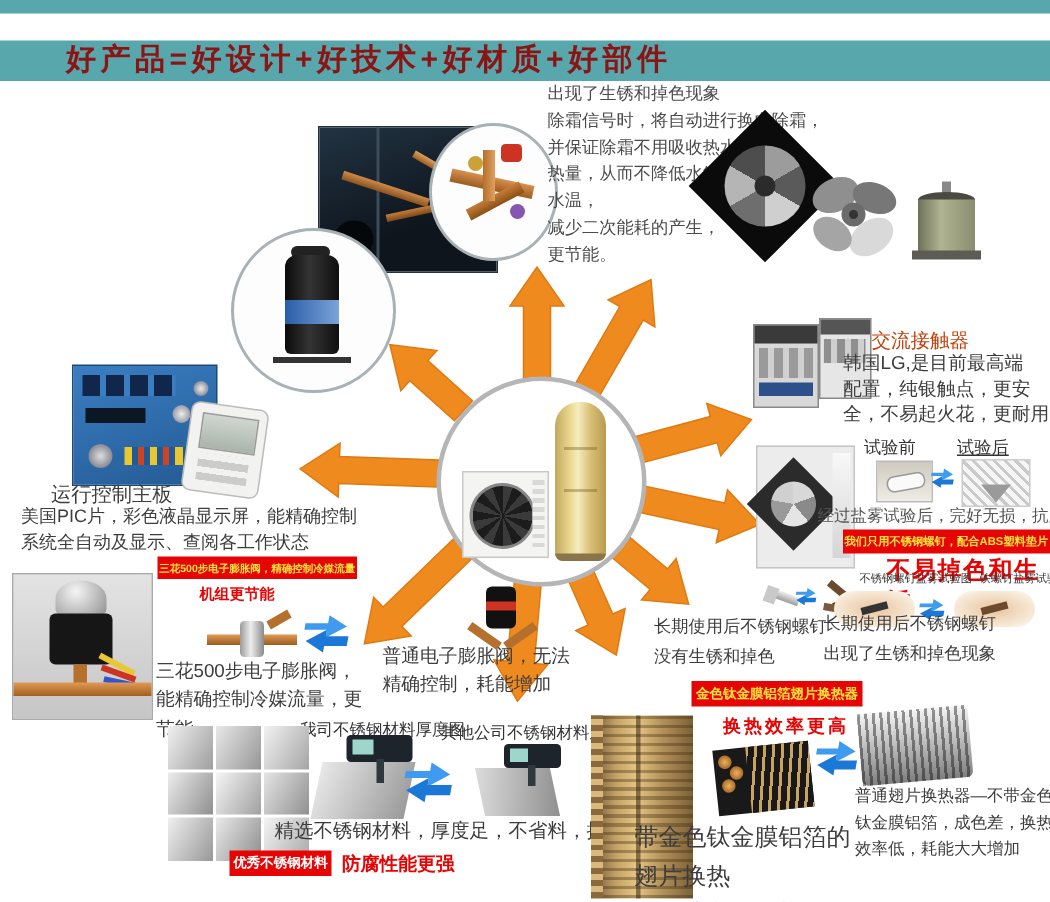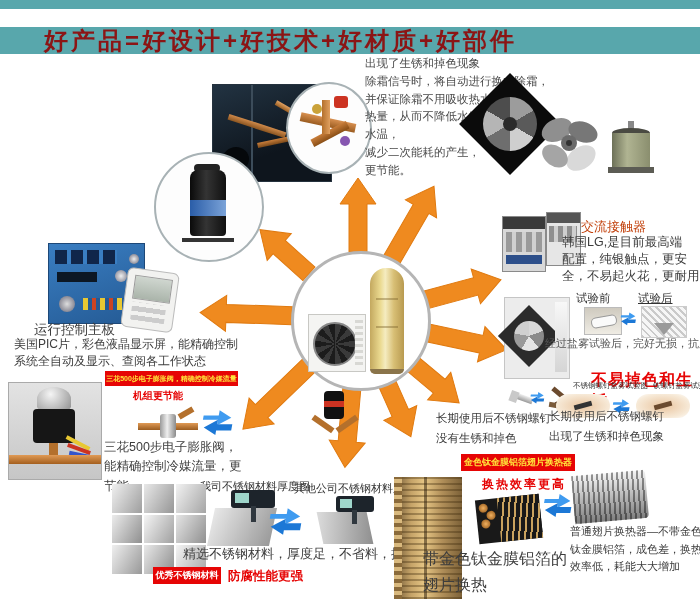--- a/index.html
+++ b/index.html
@@ -54,21 +54,21 @@
           <path d="M66 -9 H132 V-18 L158 0 L132 18 V9 H66 Z"></path>
         </g>
       <g transform="rotate(-138)">
           <path d="M66 -9 H106 V-18 L132 0 L106 18 V9 H66 Z"></path>
         </g>
     </g>
   </svg>
 
   <div class="abs" style="left:0;top:0;width:700px;height:9px;background:#58a7ac;z-index:2;"></div>
   <div class="abs" style="left:0;top:27px;width:700px;height:27px;background:#58a7ac;z-index:2;">
-    <span style="display:block;padding-left:44px;line-height:27px;font-size:24px;font-weight:bold;color:#8b1515;letter-spacing:3px;">好产品=好设计+好技术+好材质+好部件</span>
+    <span style="display:block;padding-left:44px;line-height:27px;font-size:20px;font-weight:bold;color:#8b1515;letter-spacing:3px;">好产品=好设计+好技术+好材质+好部件</span>
   </div>
 
 
   <div class="img" style="left:212px;top:84px;width:118px;height:96px;background:linear-gradient(160deg,#223342,#0e151d 65%);border:1px solid #25323e;">
     <div style="left:38px;top:0;width:2px;height:96px;background:#3c4c5a;"></div>
     <div style="left:14px;top:38px;width:60px;height:6px;background:linear-gradient(#d08a4a,#8a5420);transform:rotate(18deg);"></div>
     <div style="left:44px;top:52px;width:58px;height:5px;background:linear-gradient(#c87d3a,#7c4a1a);transform:rotate(-12deg);"></div>
     <div style="left:60px;top:26px;width:44px;height:5px;background:linear-gradient(#e0a060,#9a5f24);transform:rotate(30deg);"></div>
     <div style="left:10px;top:62px;width:26px;height:24px;border-radius:50%;background:#05080b;"></div>
   </div>
@@ -150,20 +150,21 @@
     <div style="inset:0;background:repeating-linear-gradient(45deg,rgba(0,0,0,.18) 0 2px,transparent 2px 5px);"></div>
     <div style="left:12px;top:16px;width:0;height:0;border-left:10px solid transparent;border-right:10px solid transparent;border-top:12px solid #9a9a9a;"></div>
   </div>
   <div class="img" style="left:504px;top:297px;width:64px;height:80px;background:#ececec;border:1px solid #c5c5c5;">
     <div style="left:2px;top:16px;width:44px;height:44px;background:#2b2b2b;transform:rotate(45deg);"></div>
     <div style="left:9px;top:23px;width:30px;height:30px;border-radius:50%;
                 background:conic-gradient(#d8d8d8 0 70deg,#8a8a8a 70deg 140deg,#e5e5e5 140deg 210deg,#9a9a9a 210deg 280deg,#d0d0d0 280deg 360deg);"></div>
     <div style="right:2px;top:4px;width:12px;height:70px;background:linear-gradient(#f8f8f8,#d5d5d5);"></div>
   </div>
   <div class="txt nw" style="left:545px;top:336px;width:155px;overflow:hidden;font-size:11px;color:#555;">经过盐雾试验后，完好无损，抗腐蚀性</div>
+  <div class="redbox" style="left:562px;top:353px;width:138px;height:16px;font-size:7.5px;">我们只用不锈钢螺钉，配合ABS塑料垫片</div>
   <div class="txt redtxt" style="left:591px;top:370px;font-size:16px;letter-spacing:1px;">不易掉色和生锈</div>
   <div class="img" style="left:511px;top:385px;width:58px;height:32px;">
     <div style="left:2px;top:10px;width:20px;height:6px;background:linear-gradient(#f0f0f0,#9a9a9a);transform:rotate(20deg);"></div>
     <div style="left:-1px;top:6px;width:8px;height:11px;background:#c9c9c9;transform:rotate(20deg);"></div>
     <div style="left:40px;top:6px;width:16px;height:5px;background:#6b4a2e;transform:rotate(40deg);"></div>
     <div style="left:44px;top:14px;width:15px;height:5px;background:#5a3c24;transform:rotate(-25deg);"></div>
     <div style="left:38px;top:18px;width:14px;height:5px;background:#7a5a3a;transform:rotate(10deg);"></div>
   </div>
   <svg class="swap" style="left:529px;top:391px;" width="18" height="13" viewBox="0 0 36 26">
     <g transform="skewX(-10)">
@@ -230,20 +231,22 @@
   </svg>
   <div class="img" style="left:307px;top:391px;width:54px;height:54px;">
     <div style="left:17px;top:0;width:20px;height:28px;background:#111;border-radius:4px;"></div>
     <div style="left:17px;top:10px;width:20px;height:6px;background:#cc3322;"></div>
     <div style="left:4px;top:30px;width:24px;height:6px;background:#b4702c;transform:rotate(35deg);"></div>
     <div style="left:28px;top:30px;width:24px;height:6px;background:#b4702c;transform:rotate(-35deg);"></div>
   </div>
   <div class="txt ml" style="left:104px;top:438px;width:140px;font-size:12.5px;line-height:1.55;">三花500步电子膨胀阀，
 能精确控制冷媒流量，更
 节能</div>
+  <div class="txt ml" style="left:255px;top:428px;width:145px;font-size:12.5px;line-height:1.55;">普通电子膨胀阀，无法
+精确控制，耗能增加</div>
 
   <div class="txt nw" style="left:200px;top:479px;font-size:11px;color:#333;">我司不锈钢材料厚度图</div>
   <div class="txt nw" style="left:294px;top:481px;font-size:11px;color:#333;">其他公司不锈钢材料厚度图</div>
   <div class="img" style="left:112px;top:484px;width:94px;height:90px;display:grid;grid-template-columns:repeat(3,1fr);grid-template-rows:repeat(3,1fr);gap:2px;background:#fff;">
     <div style="position:static;background:linear-gradient(120deg,#f0f0f0,#9e9e9e);"></div>
       <div style="position:static;background:linear-gradient(120deg,#e8e8e8,#969696);"></div>
       <div style="position:static;background:linear-gradient(120deg,#f2f2f2,#a5a5a5);"></div>
     <div style="position:static;background:linear-gradient(120deg,#ececec,#8f8f8f);"></div>
       <div style="position:static;background:linear-gradient(120deg,#f5f5f5,#a0a0a0);"></div>
       <div style="position:static;background:linear-gradient(120deg,#e5e5e5,#909090);"></div>

